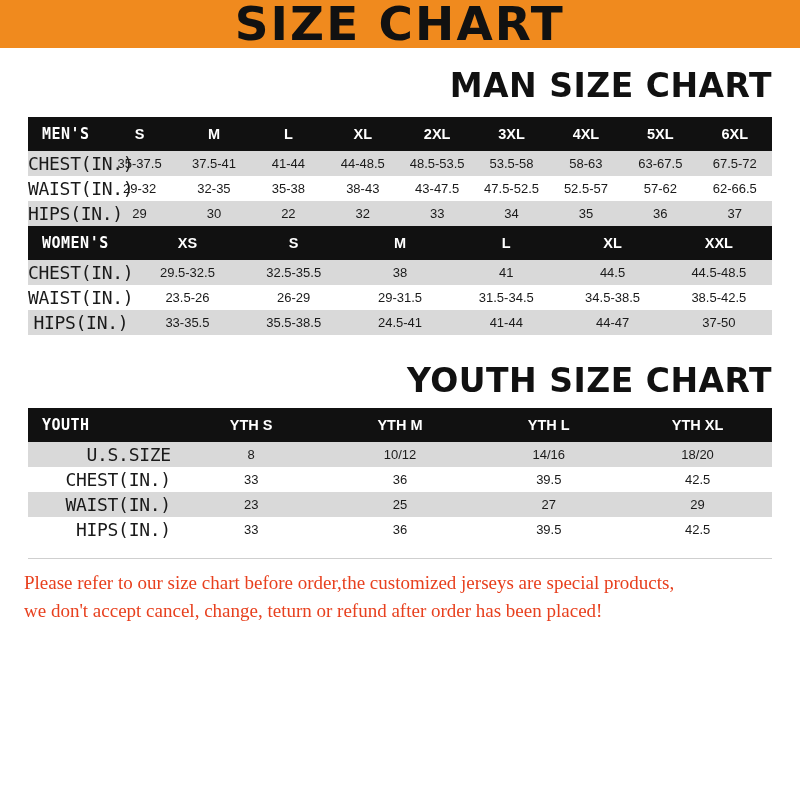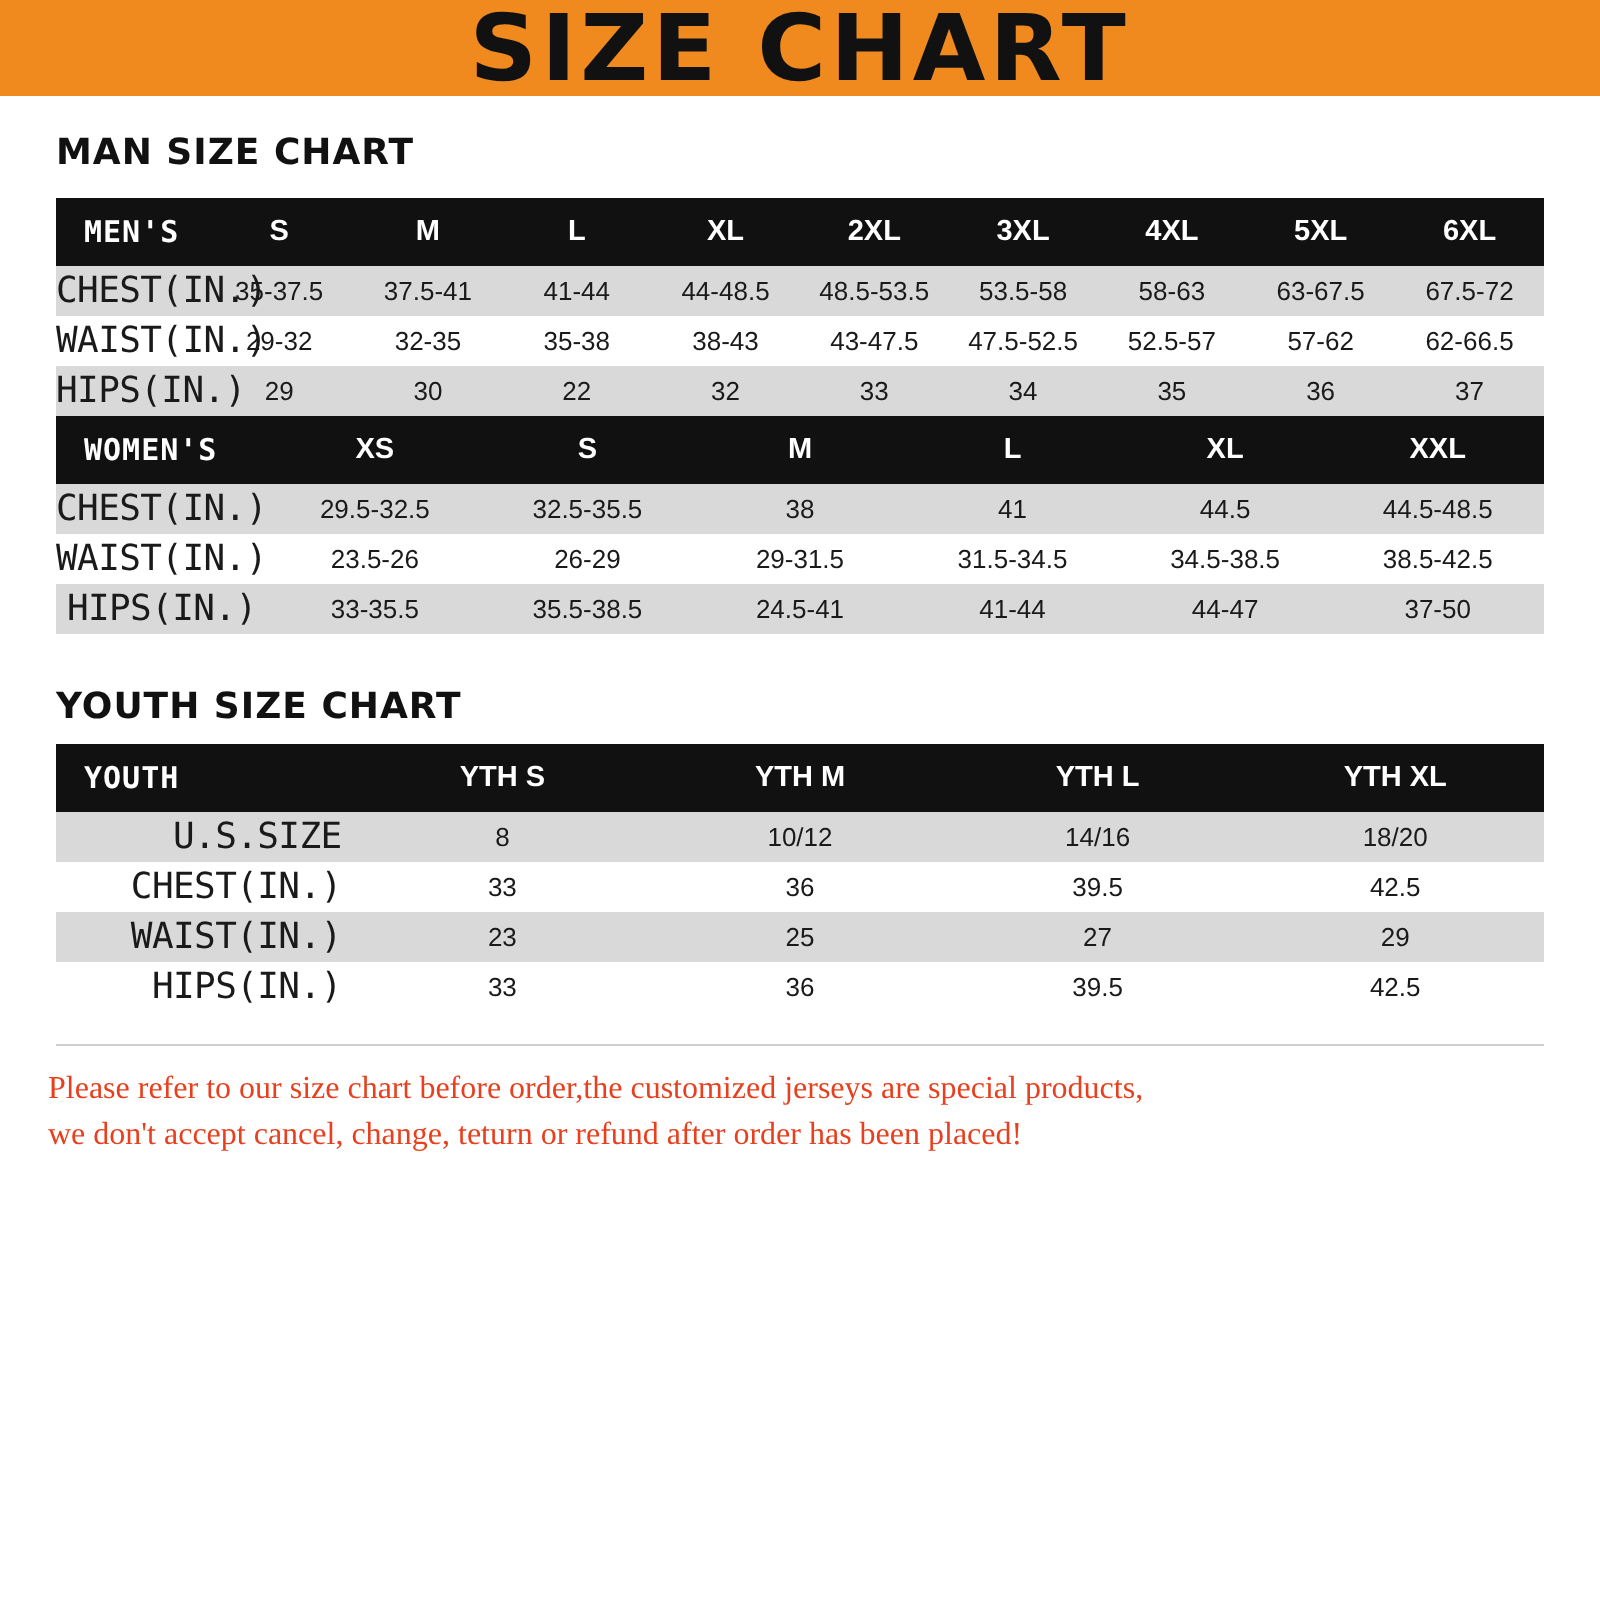--- a/index.html
+++ b/index.html
@@ -36,24 +36,24 @@
     color: #111111;
     line-height: 1;
     margin: 0;
     transform: scaleX(1.02);
   }
   .content {
     padding: 0 28px;
     box-sizing: border-box;
   }
   .section-title {
-    text-align: left;
+    text-align: right;
     font-family: "DejaVu Sans", sans-serif;
     font-weight: bold;
-    font-size: 18px;
+    font-size: 33px;
     color: #111111;
     letter-spacing: 0.5px;
   }
   .t-man { margin: 18px 0 12px 0; }
   .t-women { margin: 22px 0 12px 0; }
   .t-youth { margin: 26px 0 8px 0; }
 
   table.sizetable {
     width: 100%;
     border-collapse: collapse;
@@ -108,21 +108,21 @@
 
   .divider {
     border: none;
     border-top: 1px solid #cfcfcf;
     margin: 16px 28px 0 28px;
   }
   .notice {
     padding: 10px 24px 0 24px;
     color: #e8401e;
     font-family: "Liberation Serif", serif;
-    font-size: 16px;
+    font-size: 19px;
     line-height: 1.45;
     text-align: left;
   }
 </style>
 </head>
 <body>
 
 <div class="page">
 
   <div class="banner">

